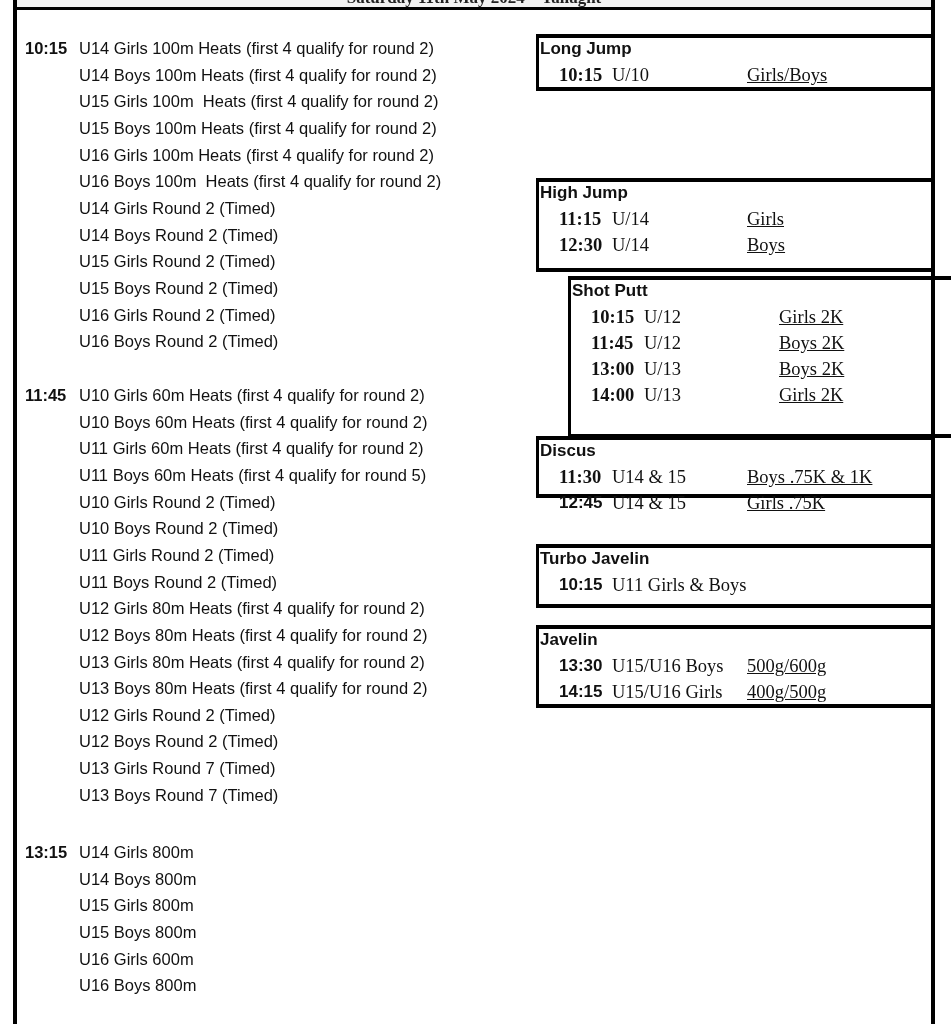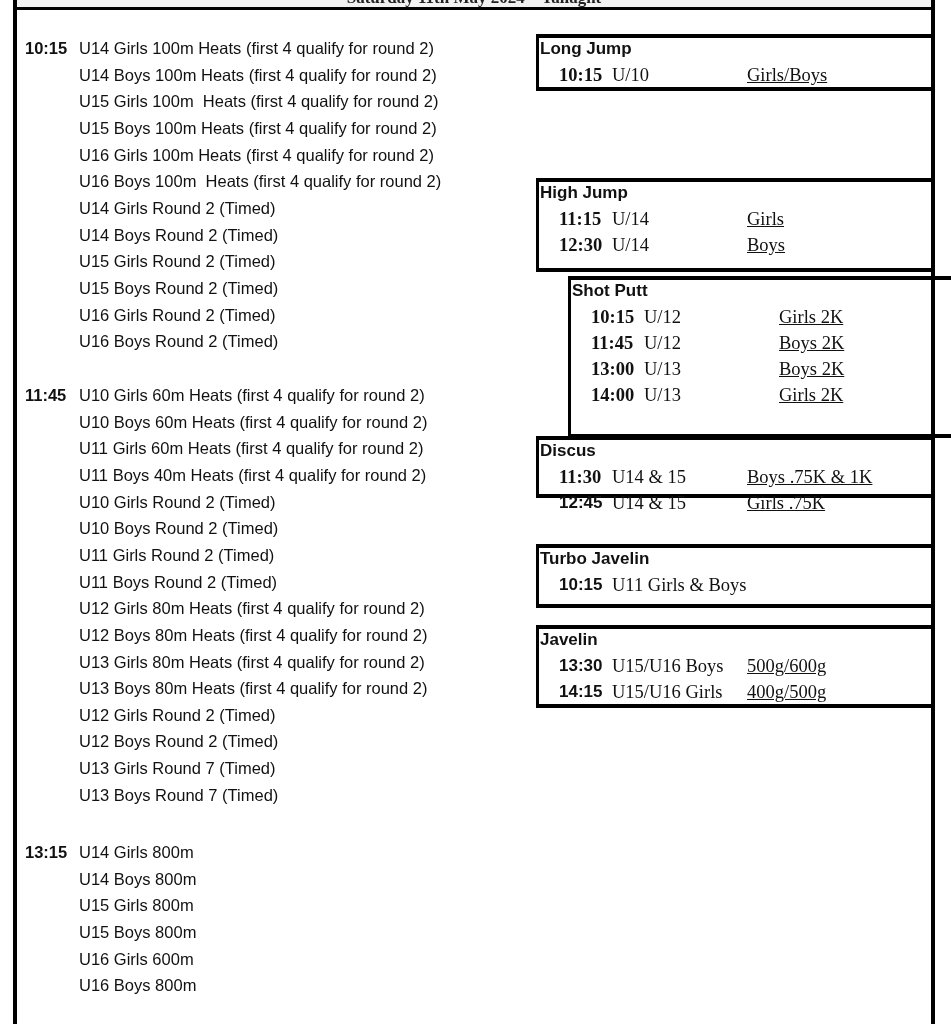--- a/index.html
+++ b/index.html
@@ -50,21 +50,21 @@
       <div class="track-line" style="top: 224.55px;"><span class="track-event">U14 Boys Round 2 (Timed)</span></div>
       <div class="track-line" style="top: 251.2px;"><span class="track-event">U15 Girls Round 2 (Timed)</span></div>
       <div class="track-line" style="top: 277.85px;"><span class="track-event">U15 Boys Round 2 (Timed)</span></div>
       <div class="track-line" style="top: 304.5px;"><span class="track-event">U16 Girls Round 2 (Timed)</span></div>
       <div class="track-line" style="top: 331.15px;"><span class="track-event">U16 Boys Round 2 (Timed)</span></div>
     </div>
     <div>
       <div class="track-line" style="top: 385px;"><span class="track-time">11:45</span><span class="track-event">U10 Girls 60m Heats (first 4 qualify for round 2)</span></div>
       <div class="track-line" style="top: 411.65px;"><span class="track-event">U10 Boys 60m Heats (first 4 qualify for round 2)</span></div>
       <div class="track-line" style="top: 438.3px;"><span class="track-event">U11 Girls 60m Heats (first 4 qualify for round 2)</span></div>
-      <div class="track-line" style="top: 464.95px;"><span class="track-event">U11 Boys 40m Heats (first 4 qualify for round 2)</span></div>
+      <div class="track-line" style="top: 464.95px;"><span class="track-event">U11 Boys 60m Heats (first 4 qualify for round 5)</span></div>
       <div class="track-line" style="top: 491.6px;"><span class="track-event">U10 Girls Round 2 (Timed)</span></div>
       <div class="track-line" style="top: 518.25px;"><span class="track-event">U10 Boys Round 2 (Timed)</span></div>
       <div class="track-line" style="top: 544.9px;"><span class="track-event">U11 Girls Round 2 (Timed)</span></div>
       <div class="track-line" style="top: 571.55px;"><span class="track-event">U11 Boys Round 2 (Timed)</span></div>
       <div class="track-line" style="top: 598.2px;"><span class="track-event">U12 Girls 80m Heats (first 4 qualify for round 2)</span></div>
       <div class="track-line" style="top: 624.85px;"><span class="track-event">U12 Boys 80m Heats (first 4 qualify for round 2)</span></div>
       <div class="track-line" style="top: 651.5px;"><span class="track-event">U13 Girls 80m Heats (first 4 qualify for round 2)</span></div>
       <div class="track-line" style="top: 678.15px;"><span class="track-event">U13 Boys 80m Heats (first 4 qualify for round 2)</span></div>
       <div class="track-line" style="top: 704.8px;"><span class="track-event">U12 Girls Round 2 (Timed)</span></div>
       <div class="track-line" style="top: 731.45px;"><span class="track-event">U12 Boys Round 2 (Timed)</span></div>

